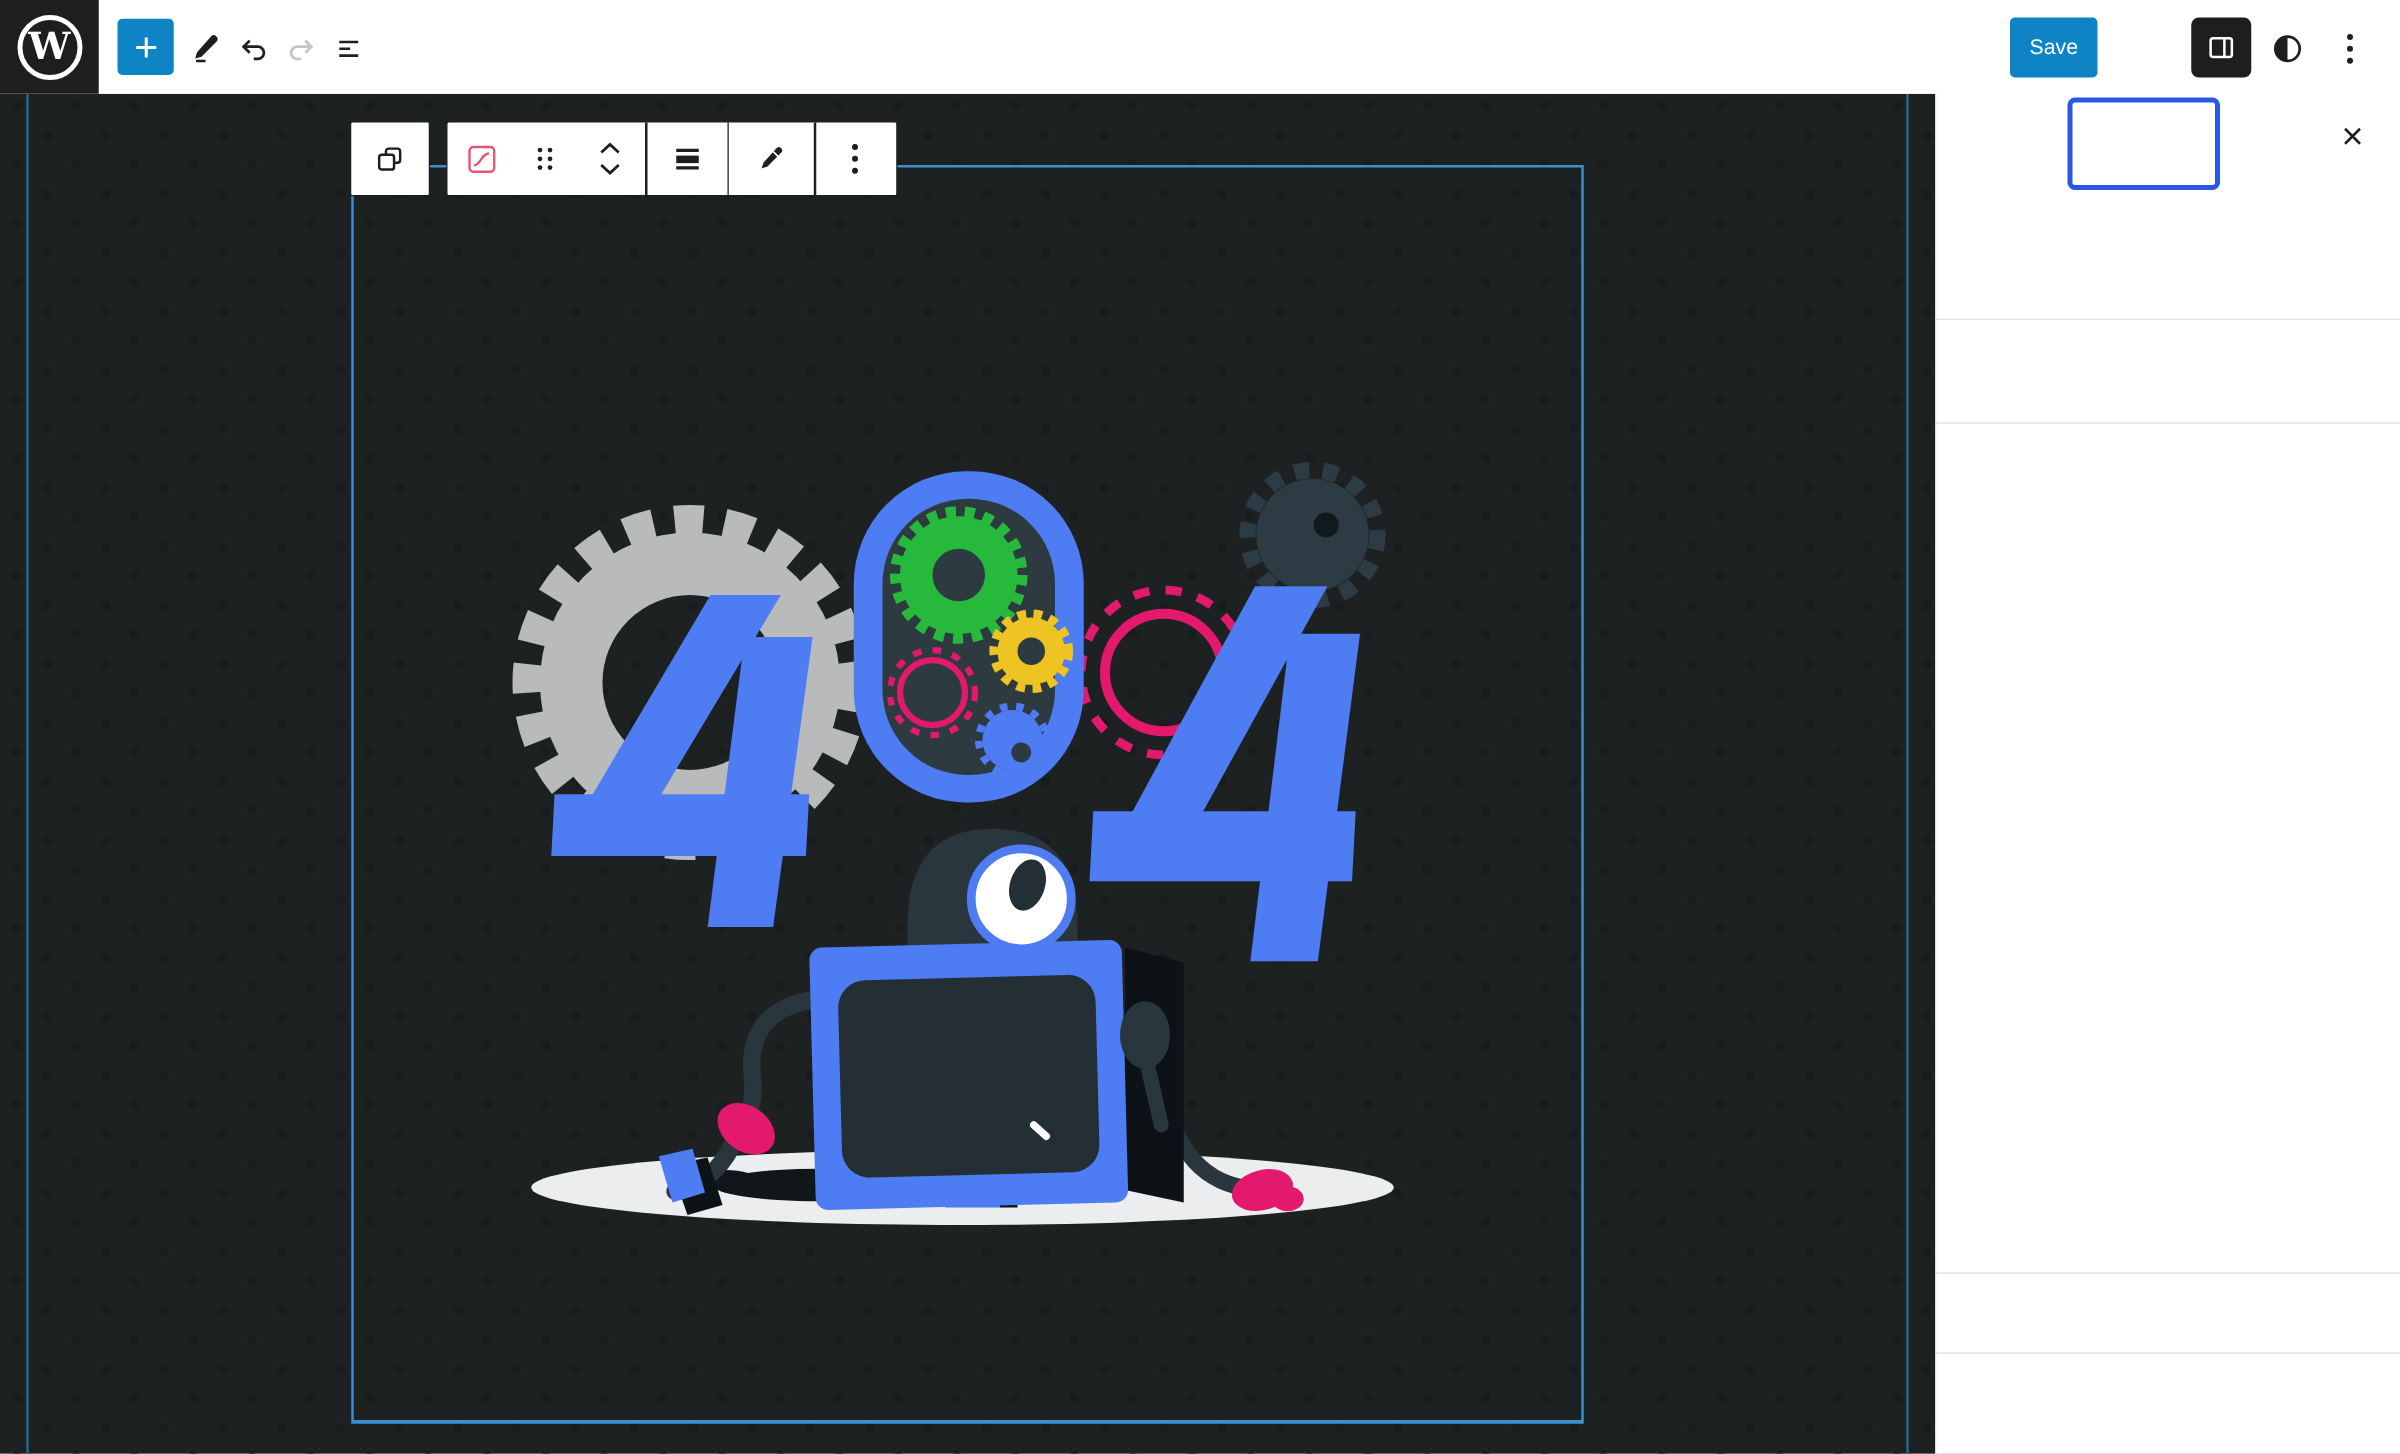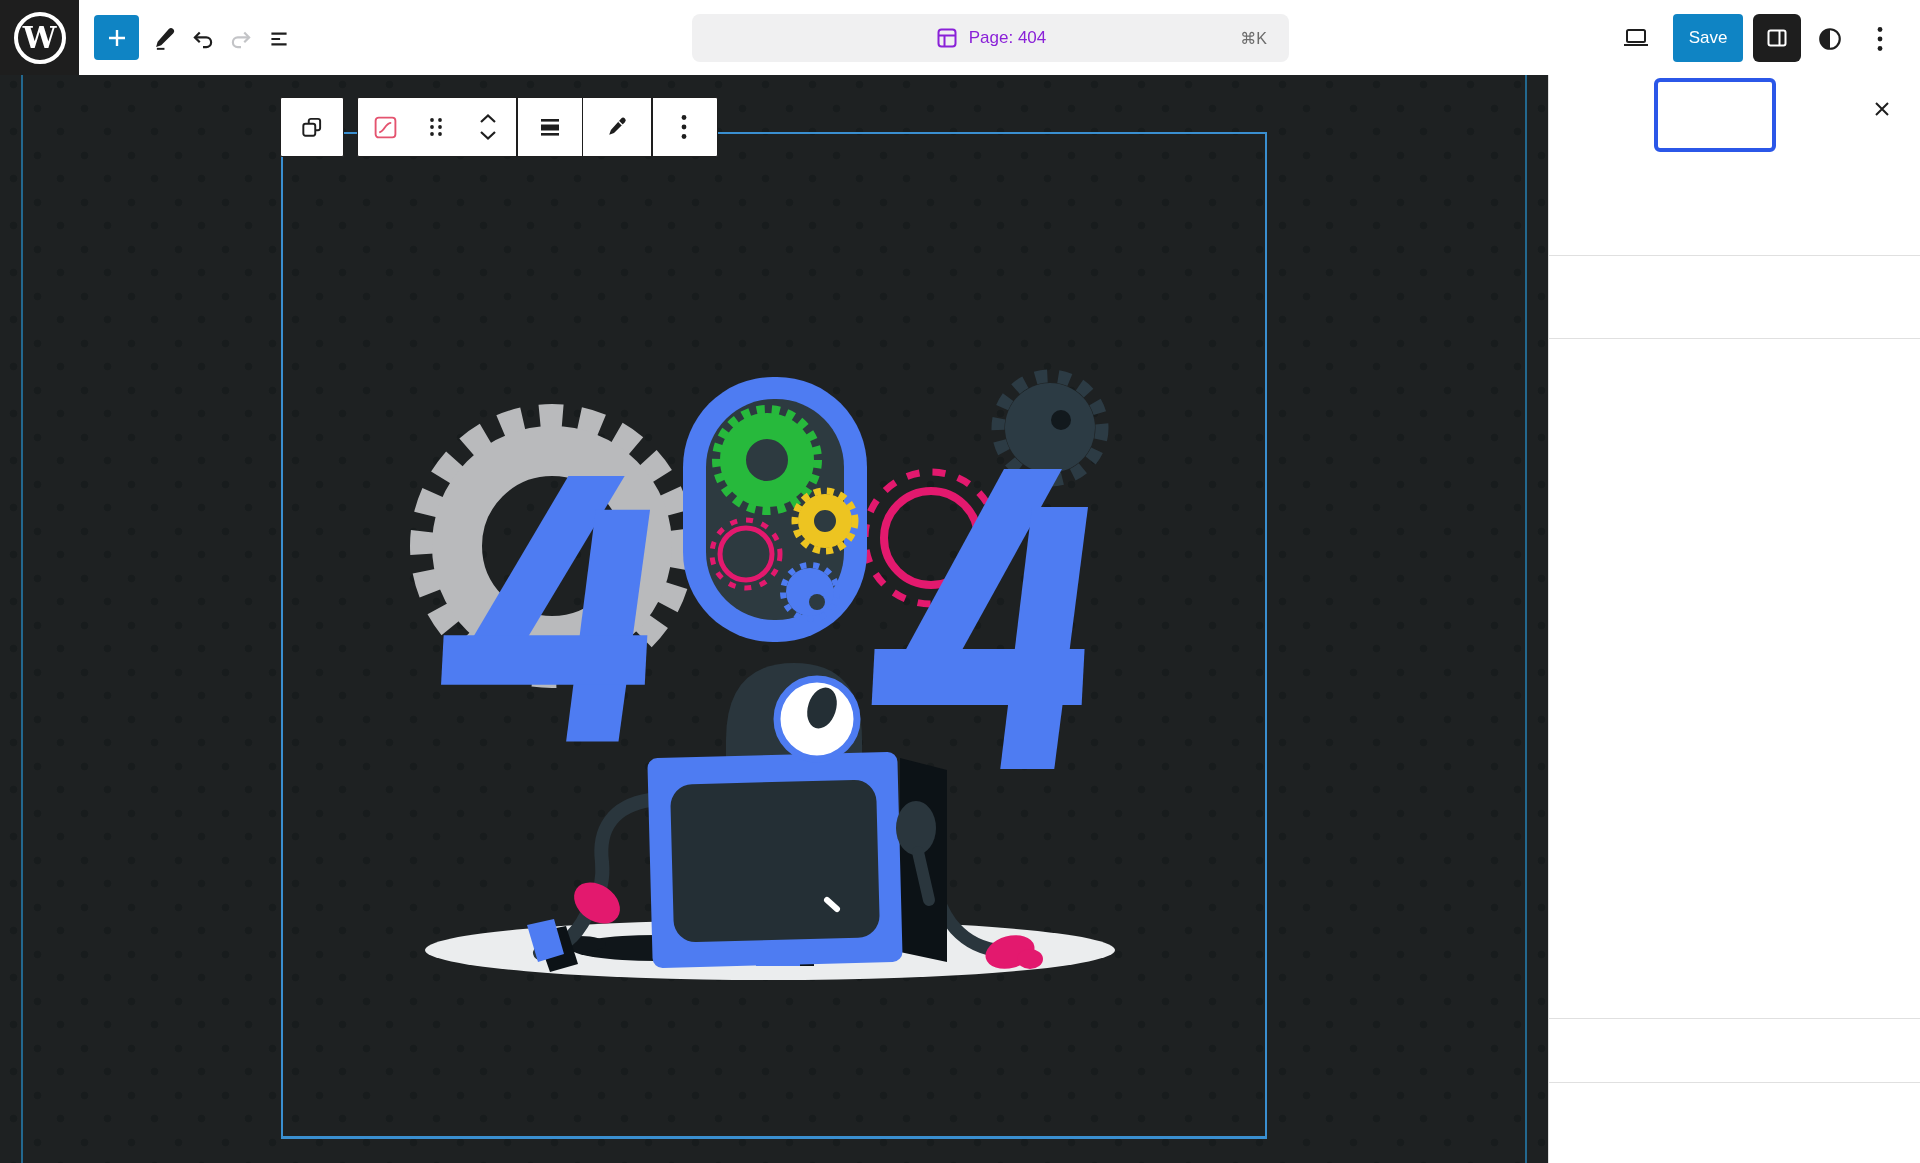--- a/index.html
+++ b/index.html
@@ -10,21 +10,21 @@
 
   
   #topbar { left:0; top:0; width:1920px; height:75px; background:#fff; z-index:40; }
   #wp-logo { left:0; top:0; width:79px; height:75px; background:#1e1e1e; display:flex; align-items:center; justify-content:center; }
   #wp-logo .wmark { width:52px; height:52px; border-radius:50%; border:4px solid #fff; color:#fff; display:flex; align-items:center; justify-content:center; font-family:"DejaVu Serif", serif; font-size:30px; font-weight:bold; line-height:1; }
   #inserter-btn { left:94px; top:15px; width:45px; height:45px; background:var(--accent); border-radius:4px; color:#fff; display:flex; align-items:center; justify-content:center; cursor:pointer; }
   .tool-ic { display:flex; align-items:center; justify-content:center; cursor:pointer; }
   #cmdbar { left:692px; top:14px; width:597px; height:48px; background:#f0f0f1; border-radius:8px; display:flex; align-items:center; justify-content:center; cursor:pointer; }
   #cmdbar .pagelabel { color:var(--purple); font-size:17px; font-weight:500; margin-left:10px; }
   #cmd-shortcut { position:absolute; right:22px; top:0; height:48px; display:flex; align-items:center; color:#6c6c6c; font-size:16px; }
-  #save-btn { left:1673px; top:14px; width:70px; height:48px; background:var(--accent); border-radius:4px; color:#fff; font-size:17px; display:flex; align-items:center; justify-content:center; cursor:pointer; }
+  #save-btn { left:1608px; top:14px; width:70px; height:48px; background:var(--accent); border-radius:4px; color:#fff; font-size:17px; display:flex; align-items:center; justify-content:center; cursor:pointer; }
   #settings-toggle { left:1753px; top:14px; width:48px; height:48px; background:#1e1e1e; border-radius:6px; display:flex; align-items:center; justify-content:center; cursor:pointer; }
 
   
   #canvas { left:0; top:75px; width:1548px; height:1088px;
     background-color:#1e2122;
     background-image: radial-gradient(circle, #181c1d 3.5px, transparent 4.2px), radial-gradient(circle, #181c1d 3.5px, transparent 4.2px);
     background-size:47px 47px, 47px 47px; background-position:14px 10px, 37px 33px; }
   .vguide { top:75px; width:2px; height:1088px; background:#23688f; }
   #block-outline { left:281px; top:132px; width:986px; height:1007px; border:2px solid #3a8fd0; border-bottom-width:3px; z-index:5; }
 
@@ -229,28 +229,20 @@
       <path d="M15 6 L19.5 10.5 L15 15" fill="none" stroke="#c3c4c7" stroke-width="2"></path>
       <path d="M19.5 10.5 H9 a4.5 4.5 0 0 0 0 9 h3" fill="none" stroke="#c3c4c7" stroke-width="2"></path>
     </svg>
   </div>
   <div class="abs tool-ic" style="left:263px; top:23px; width:32px; height:32px; z-index:41;">
     <svg width="26" height="26" viewBox="0 0 24 24" stroke="#1e1e1e" stroke-width="2">
       <path d="M5 7 H19 M5 12 H13 M5 17 H19"></path>
     </svg>
   </div>
 
-  <div id="cmdbar" class="abs" style="z-index:41;">
-    <svg width="24" height="24" viewBox="0 0 24 24">
-      <rect x="3.5" y="3.5" width="17" height="17" rx="3" fill="none" stroke="#8a21d8" stroke-width="2"></rect>
-      <path d="M9.5 9.5 V20 M4 9.5 H20" stroke="#8a21d8" stroke-width="2"></path>
-    </svg>
-    <span class="pagelabel">Page: 404</span>
-    <span id="cmd-shortcut">⌘K</span>
-  </div>
 
   <div class="abs tool-ic" style="left:1620px; top:24px; width:32px; height:28px; z-index:41;">
     <svg width="28" height="24" viewBox="0 0 28 24">
       <rect x="5" y="4" width="18" height="12" rx="1.5" fill="none" stroke="#1e1e1e" stroke-width="2"></rect>
       <path d="M2 19 H26" stroke="#1e1e1e" stroke-width="2"></path>
     </svg>
   </div>
   <div id="save-btn" class="abs" style="z-index:41;">
     <span>Save</span>
   </div>

